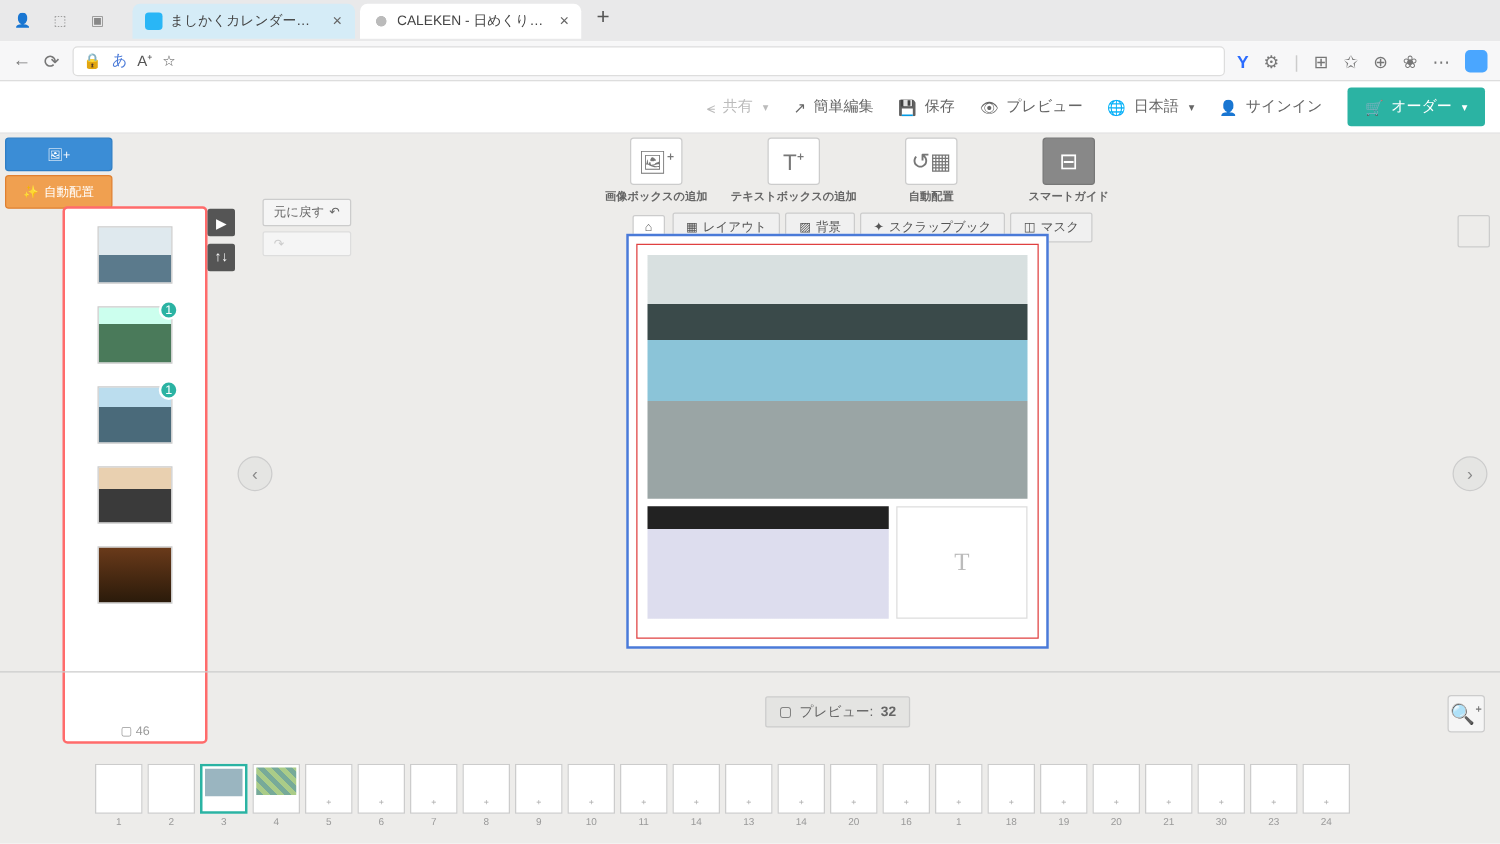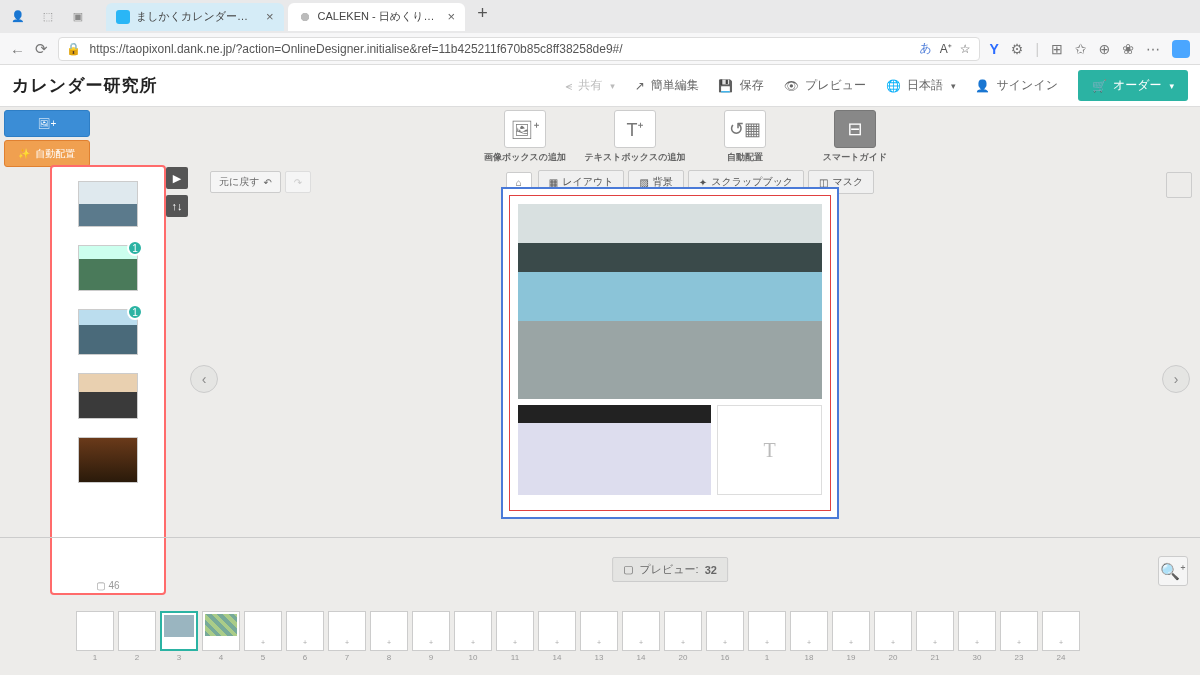--- a/index.html
+++ b/index.html
@@ -58,21 +58,21 @@
 .sq-btn{width:22px;height:22px;background:#555;color:#fff;border-radius:2px;display:flex;align-items:center;justify-content:center;font-size:11px;}
 
 .top-tools{position:absolute;left:190px;right:10px;top:0;display:flex;flex-direction:column;align-items:center;}
 .tools-big{display:flex;gap:18px;margin-top:3px;}
 .big-tool{display:flex;flex-direction:column;align-items:center;gap:3px;width:92px;}
 .big-tool .box{width:42px;height:38px;background:#fff;border:1px solid #ccc;border-radius:3px;display:flex;align-items:center;justify-content:center;color:#777;font-size:18px;}
 .big-tool.active .box{background:#888;color:#fff;border-color:#777;}
 .big-tool .lbl{font-size:9px;color:#666;white-space:nowrap;font-weight:bold;}
 
 .tools-row2{display:flex;gap:6px;margin-top:6px;align-items:center;position:relative;width:100%;justify-content:center;}
-.undo-area{position:absolute;left:20px;display:flex;gap:4px;}
+.undo-area{position:absolute;left:20px;display:flex;gap:4px;flex-direction:column;}
 .pill{background:#f5f5f5;border:1px solid #ccc;border-radius:2px;padding:3px 8px;font-size:10px;color:#666;display:flex;align-items:center;gap:4px;}
 .pill.ghost{color:#ccc;border-color:#ddd;}
 .tabbtns{display:flex;gap:4px;}
 .tbtn{background:#f0f0f0;border:1px solid #ccc;border-radius:2px;padding:4px 10px;font-size:10px;color:#555;display:flex;align-items:center;gap:4px;}
 .home{background:#fff;width:26px;justify-content:center;}
 
 
 .canvas-area{position:absolute;left:190px;right:50px;top:70px;bottom:95px;}
 .page-nav{position:absolute;top:50%;transform:translateY(-50%);width:28px;height:28px;border-radius:50%;background:#e5e5e3;border:1px solid #ccc;display:flex;align-items:center;justify-content:center;color:#888;font-size:14px;}
 .page-nav.l{left:0;}
@@ -120,40 +120,38 @@
       <span class="x">×</span>
     </div>
     <span class="newtab">+</span>
   </div>
 </div>
 <div class="addr-row">
   <span class="nav-btn">←</span>
   <span class="nav-btn">⟳</span>
   <div class="url-bar">
     <span>🔒</span>
-    <span class="url">https://taopixonl.dank.ne.jp/?action=OnlineDesigner.initialise&amp;ref=11b425211f670b85c8ff38258de9#/</span>
     <span style="color:#4a7ad8;">あ</span>
     <span>A⁺</span>
     <span>☆</span>
   </div>
   <div class="right-icons">
     <span style="color:#2b6cff;font-weight:bold;">Y</span>
     <span>⚙</span>
     <span style="color:#ccc">|</span>
     <span>⊞</span>
     <span>✩</span>
     <span>⊕</span>
     <span>❀</span>
     <span>⋯</span>
     <span class="blue-dot"></span>
   </div>
 </div>
 
 <div class="app-header">
-  <div class="logo">カレンダー研究所</div>
   <div class="spacer"></div>
   <div class="hbtn muted dd">
       <span>⪪</span>
       <span>共有</span>
     </div>
   <div class="hbtn">
       <span>↗</span>
       <span>簡単編集</span>
     </div>
   <div class="hbtn">

